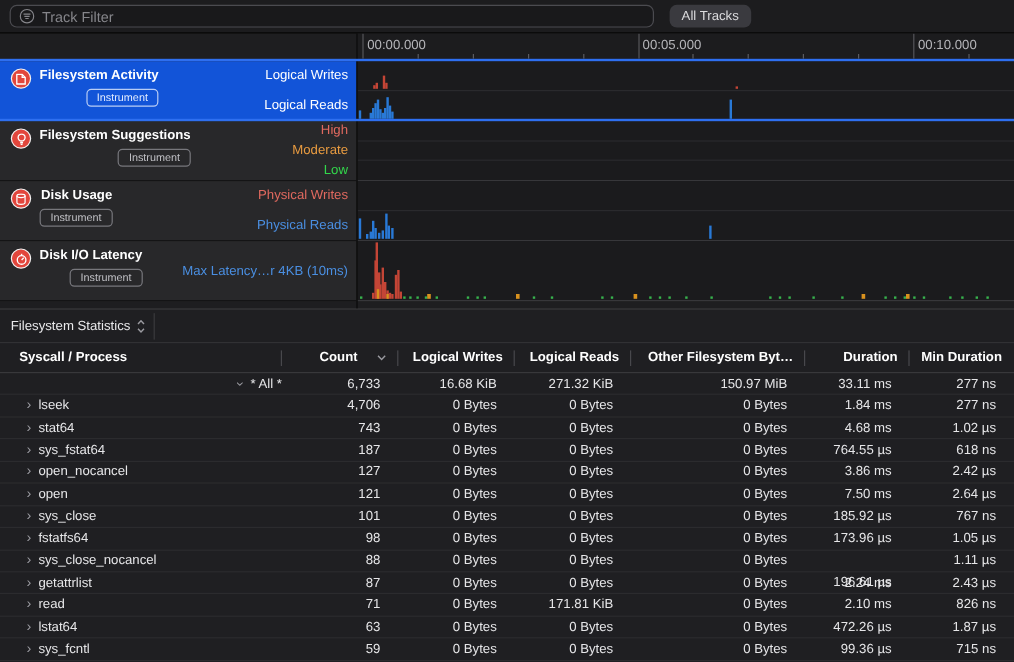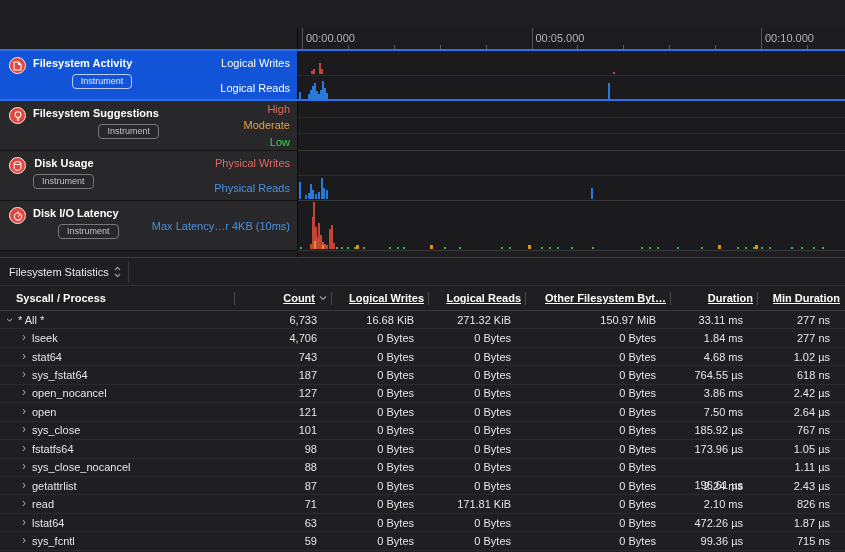--- a/index.html
+++ b/index.html
@@ -45,35 +45,49 @@
 
   
   .detail { position:absolute; left:0; top:257px; width:845px; height:295px; background:#1f1f22; border-top:1px solid #3a3a3d; }
   .detail-bar { position:relative; height:28px; display:flex; align-items:center; border-bottom:1px solid #313134; }
   .popup { display:flex; align-items:flex-end; gap:5px; margin-left:9px; color:#e9e9eb; font-size:11px; }
   .popup-sep { position:absolute; left:128px; top:3px; width:1px; height:22px; background:#3a3a3d; }
   .thead { display:flex; height:25px; align-items:flex-end; border-bottom:1px solid #38383b; font-weight:bold; color:#fff; }
   .hcell { position:relative; height:100%; display:flex; align-items:center; }
   .hcell .sep { position:absolute; right:0; top:6px; width:1px; height:13px; background:#48484c; }
   .hcell.left { justify-content:flex-start; padding-left:16px; }
-  .hcell.right { justify-content:flex-end; padding-right:5px; gap:4px;text-decoration:underline; }
+  .hcell.right { justify-content:flex-end; padding-right:10px; gap:16px; }
   .tbody { position:relative; }
   .drow { display:flex; height:18.45px; align-items:center; border-bottom:1px solid #2b2b2e; }
   .dcell { height:100%; display:flex; align-items:center; }
   .dcell.right { justify-content:flex-end; padding-right:15px; }
   .chev { color:#9a9aa0; font-size:12px; display:inline-block; transform:translateY(-1px); }
   .chev.exp { transform:rotate(90deg); }
   .namecell { gap:6px; }
   svg { display:block; }
 </style>
 </head>
 <body>
 
 <div class="app">
 
+  <div class="toolbar">
+    <div class="filter-field">
+      <span>
+        <svg width="13" height="13" viewBox="0 0 13 13">
+            <circle cx="6.5" cy="6.5" r="5.6" fill="none" stroke="#85858a" stroke-width="1"></circle>
+            <line x1="3.6" y1="4.8" x2="9.4" y2="4.8" stroke="#85858a" stroke-width="1"></line>
+            <line x1="4.3" y1="6.6" x2="8.7" y2="6.6" stroke="#85858a" stroke-width="1"></line>
+            <line x1="5.1" y1="8.4" x2="7.9" y2="8.4" stroke="#85858a" stroke-width="1"></line>
+          </svg>
+      </span>
+      <span class="ph">Track Filter</span>
+    </div>
+    <button class="btn-pill">All Tracks</button>
+  </div>
 
   <div class="main">
     <div class="ruler">
         <div class="tick major" style="left: 4px;"></div>
         <div class="tick-label" style="left: 8px;">00:00.000</div>
         <div class="tick" style="left: 49.9px;"></div>
         <div class="tick" style="left: 95.8px;"></div>
         <div class="tick" style="left: 141.7px;"></div>
         <div class="tick" style="left: 187.6px;"></div>
         <div class="tick major" style="left: 233.5px;"></div>
@@ -291,21 +305,21 @@
         <div class="hcell right" style="width: 87px;">
           <div style="overflow: hidden; white-space: nowrap; text-overflow: ellipsis;">Duration</div>
           <div class="sep"></div>
         </div>
         <div class="hcell right" style="width: 87px;">
           <div style="overflow: hidden; white-space: nowrap; text-overflow: ellipsis;">Min Duration</div>
         </div>
       </div>
     <div class="tbody">
         <div class="drow">
-          <div class="dcell namecell" style="width: 235px; padding-left: 8px;">
+          <div class="dcell namecell" style="width: 235px; padding-left: 8px; justify-content: flex-end;">
             <div class="chev exp">›</div>
             <div>* All *</div>
           </div>
           <div class="dcell right" style="width: 97px;">
             <div>6,733</div>
           </div>
           <div class="dcell right" style="width: 97px;">
             <div>16.68 KiB</div>
           </div>
           <div class="dcell right" style="width: 97px;">

